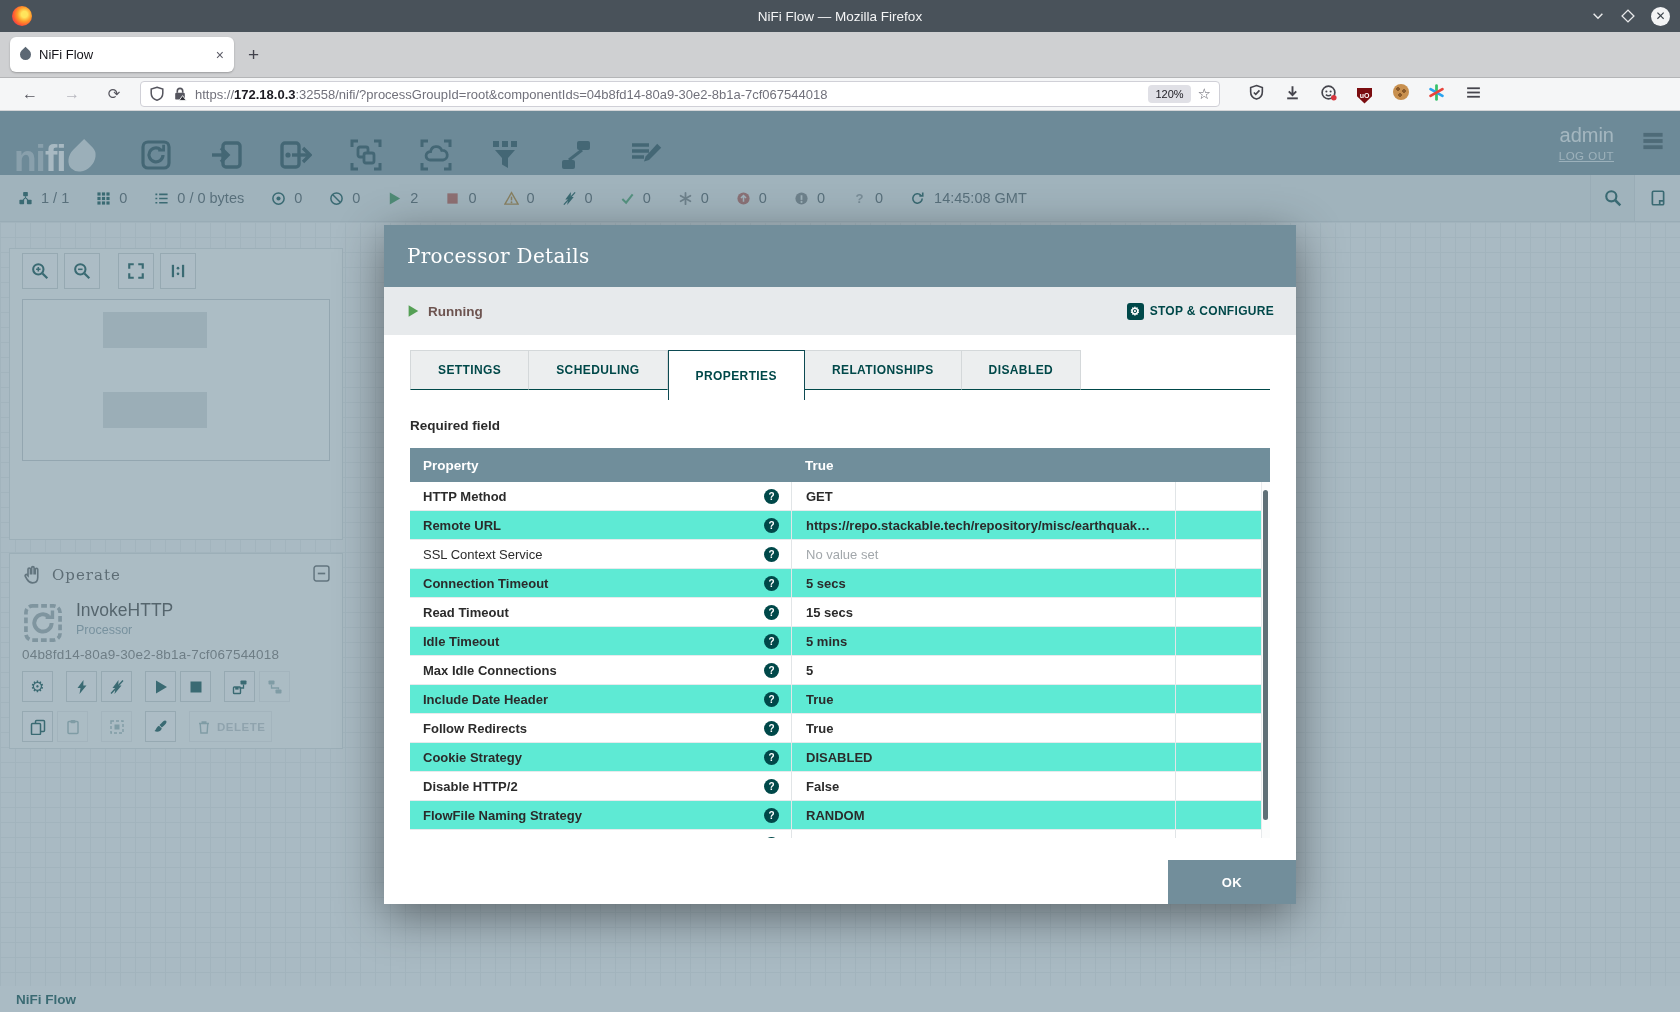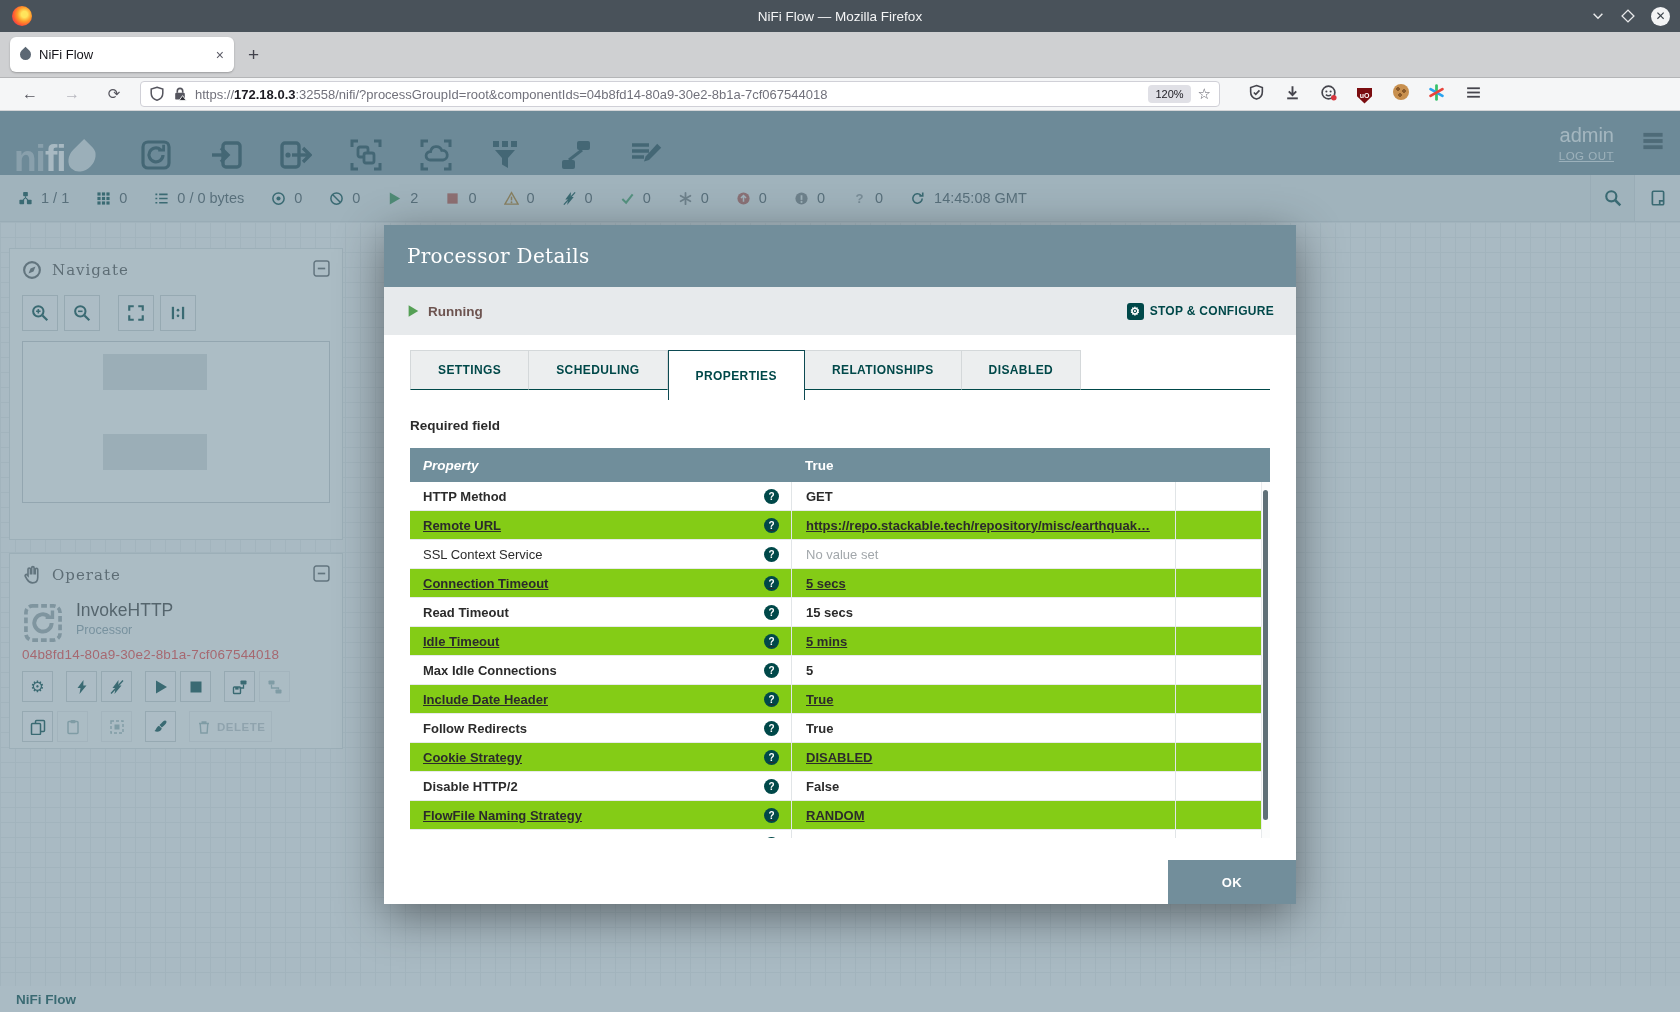--- a/index.html
+++ b/index.html
@@ -79,21 +79,21 @@
   .gap-l { margin-left:12px; }
   .minimap { margin:2px 12px; height:162px; border:1px solid #c6cdd1; background:#fdfefe; position:relative; }
   .mm-rect { position:absolute; left:80px; width:104px; height:36px; background:#d7dde0; }
 
   .op-panel { top:442px; height:196px; }
   .op-body { padding:4px 12px 0; position:relative; }
   .op-stamp { position:absolute; left:12px; top:6px; width:42px; height:42px; color:#9aa6ab; }
   .op-stamp .ic { width:42px; height:42px; }
   .op-name { margin-left:54px; font-size:17.5px; color:#3c3c3c; }
   .op-type { margin-left:54px; font-size:12.5px; color:#8aa0aa; margin-top:2px; }
-  .op-id { margin-top:10px; font-size:13.5px; color:#ef4444; letter-spacing:.2px; }
+  .op-id { margin-top:10px; font-size:13.5px; color:#737373; letter-spacing:.2px; }
   .op-row { display:flex; margin-top:9px; }
   .op-btn { height:31px; min-width:31px; border:1px solid #ccd2d5; background:#fdfdfe; display:flex; align-items:center; justify-content:center; gap:5px; color:#004849; padding:0 6px; }
   .op-btn .ic { width:16px; height:16px; }
   .op-btn.off { opacity:.38; }
   .op-btn .del-lbl { font-size:11.5px; font-weight:bold; letter-spacing:.5px; color:#58707b; }
 
   .breadcrumb { position:absolute; left:0; bottom:0; width:100%; height:26px; background:rgba(250,251,252,.9); display:flex; align-items:center; padding-left:16px; }
   .breadcrumb span { font-size:13.5px; font-weight:bold; color:#004849; }
 
   .overlay { position:absolute; inset:0; background:rgba(105,135,150,.55); z-index:50; }
@@ -109,24 +109,24 @@
   .stopcfg-ic { width:17px; height:17px; border-radius:3px; background:#004849; color:#fff; display:flex; align-items:center; justify-content:center; font-size:11px; }
   .dlg-body { padding:0 26px; position:relative; }
   .tabs { display:flex; align-items:flex-start; margin-top:15px; height:50px; }
   .tab { height:40px; padding:0 27px; background:#eceeef; border:1px solid #d4d8da; border-bottom:1px solid #004849; display:flex; align-items:center; font-size:12px; font-weight:bold; letter-spacing:.4px; color:#004849; }
   .tab + .tab { border-left:none; }
   .tab.active { background:#fff; border:1px solid #0c4a52; border-bottom:none; height:50px; }
   .tab-fill { flex:1; height:40px; border-bottom:1px solid #004849; }
   .req-note { margin-top:18px; font-size:13.5px; font-weight:bold; color:#2b2b2b; }
   .ptable { margin-top:15px; height:390px; overflow:hidden; position:relative; }
   .pt-head { display:flex; height:34px; background:#708e9b; color:#fff; align-items:center; font-size:13.5px; font-weight:bold; }
-  .pt-head .c1 { width:381px; padding-left:13px;font-style:italic; }
+  .pt-head .c1 { width:381px; padding-left:13px; }
   .pt-head .c2 { padding-left:14px; }
   .prow { display:flex; height:29px; border-bottom:1px solid #e7eaec; background:#fff; font-size:13px; color:#2b2b2b; }
-  .prow.alt { background:#84cc16;text-decoration:underline; }
+  .prow.alt { background:#5eead4; }
   .pcell { width:381px; display:flex; align-items:center; padding-left:13px; }
   .pname.req { font-weight:bold; }
   .help { margin-left:auto; margin-right:12px; width:15px; height:15px; border-radius:50%; background:#004849; color:#fff; font-size:10px; font-weight:bold; display:flex; align-items:center; justify-content:center; }
   .vcell { width:384px; display:flex; align-items:center; padding-left:14px; border-left:1px solid #e1e5e7; font-weight:bold;text-align:center; }
   .vcell.unset { font-weight:normal; color:#a2a7ab; }
   .fcell { flex:1; border-left:1px solid #e1e5e7; }
   .scroll-track { position:absolute; top:34px; right:0; bottom:0; width:9px; background:#fbfcfc; border-left:1px solid #e7eaec; }
   .scroll-thumb { position:absolute; top:8px; right:2px; width:5px; height:330px; background:#5f7077; border-radius:3px; }
   .ok-btn { position:absolute; right:0; bottom:0; width:128px; height:44px; background:#728e9b; color:#fff; font-size:13px; font-weight:bold; display:flex; align-items:center; justify-content:center; letter-spacing:.5px; }
 </style>
@@ -478,35 +478,20 @@
             <svg viewBox="0 0 16 16">
               <rect x="3" y="2" width="10" height="12" rx="1" fill="none" stroke="currentColor" stroke-width="1.5"></rect>
               <path d="M9.5 14v-3.5H13" fill="none" stroke="currentColor" stroke-width="1.5"></path>
             </svg>
           </span>
         </span>
     </span>
   </div>
 
   <div class="panel nav-panel">
-    <div class="panel-hd">
-      <span class="ic">
-          <svg viewBox="0 0 16 16">
-            <circle cx="8" cy="8" r="6.3" fill="none" stroke="currentColor" stroke-width="1.7"></circle>
-            <path d="M10.8 5.2 9.2 9.2 5.2 10.8 6.8 6.8Z" fill="currentColor"></path>
-          </svg>
-        </span>
-      <span class="panel-title">Navigate</span>
-      <span class="collapse-btn"><span class="ic">
-            <svg viewBox="0 0 16 16">
-              <rect x="1" y="1" width="14" height="14" rx="2" fill="none" stroke="currentColor" stroke-width="1.4"></rect>
-              <line x1="4.5" y1="8" x2="11.5" y2="8" stroke="currentColor" stroke-width="1.6"></line>
-            </svg>
-          </span></span>
-    </div>
     <div class="nav-tools" id="nav-tools">
         <span class="sq-btn">
           <span class="ic">
             <svg viewBox="0 0 16 16">
               <circle cx="6.5" cy="6.5" r="4.6" fill="none" stroke="currentColor" stroke-width="1.8"></circle>
               <line x1="10.2" y1="10.2" x2="14.5" y2="14.5" stroke="currentColor" stroke-width="2"></line>
               <path d="M4.5 6.5h4M6.5 4.5v4" stroke="currentColor" stroke-width="1.4"></path>
             </svg>
           </span>
         </span>

